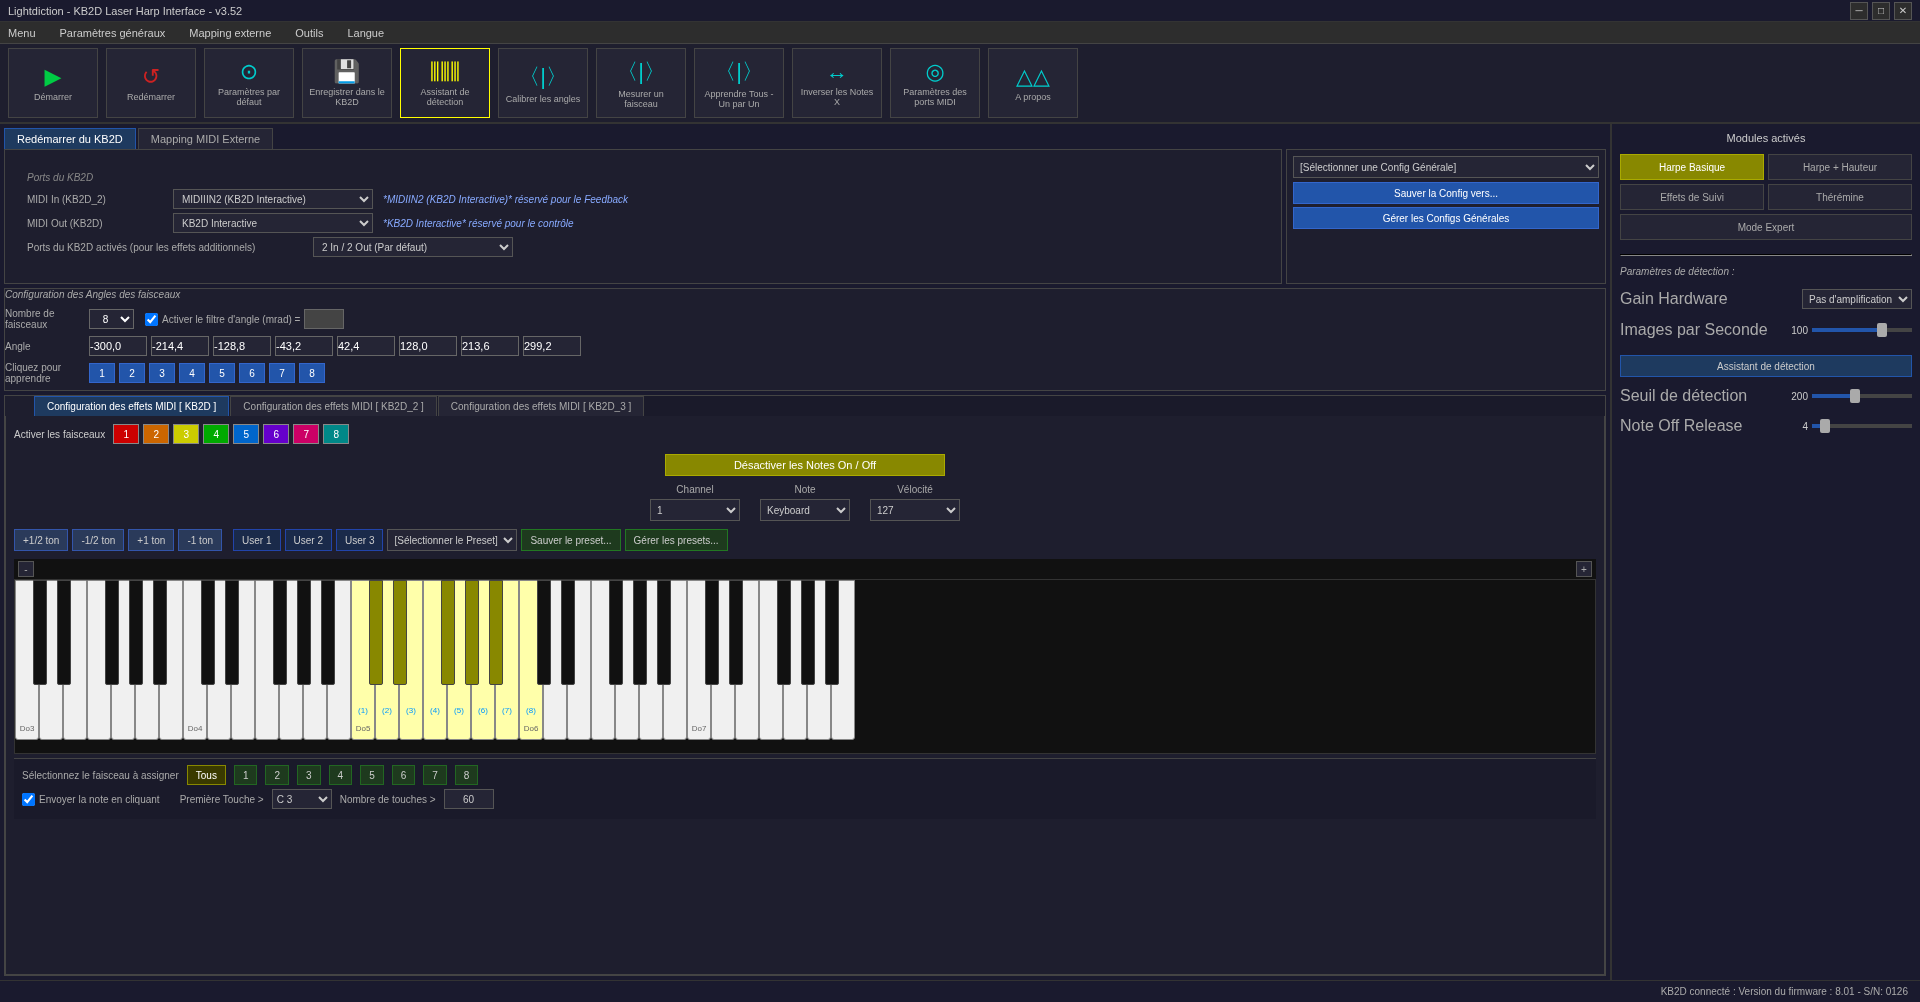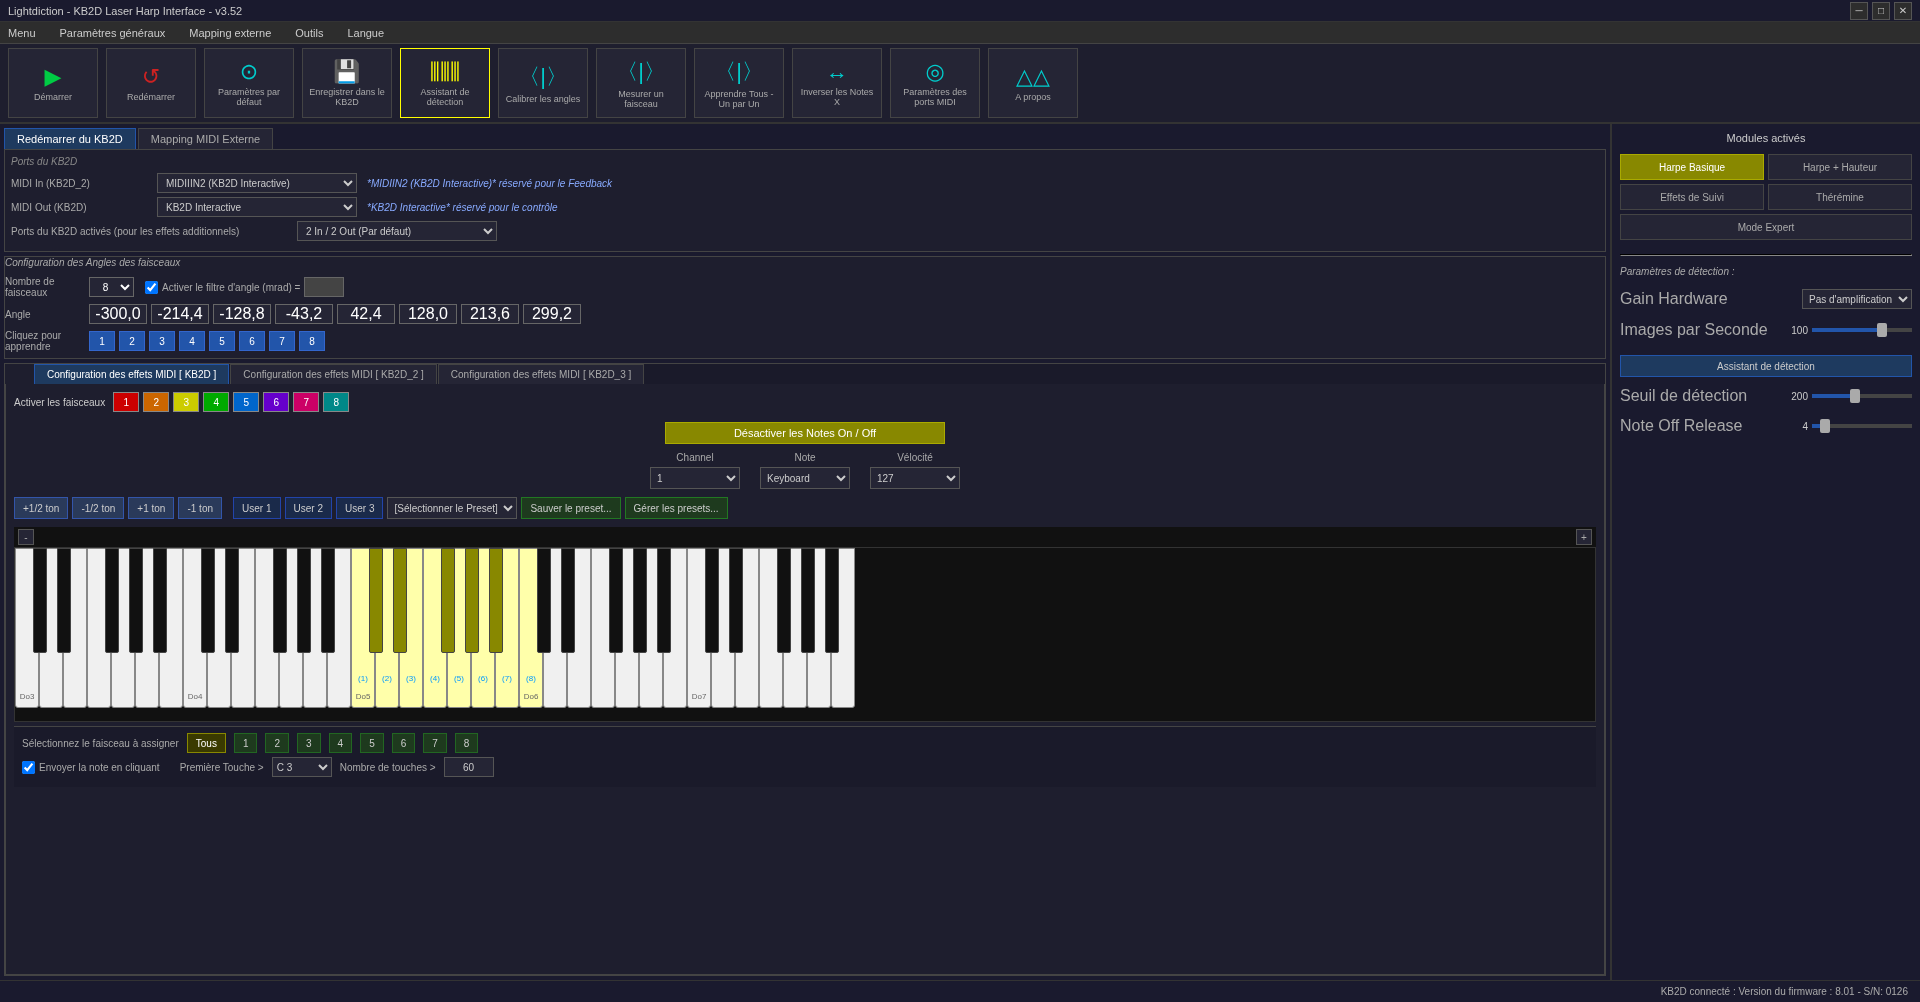--- a/index.html
+++ b/index.html
@@ -172,24 +172,24 @@
       display: flex;
       align-items: center;
       gap: 4px;
       margin-bottom: 6px;
     }
     .angle-label { color: #aaa; font-size: 10px; width: 80px; }
     .angle-input {
       background: #252535;
       border: 1px solid #666;
       color: #fff;
-      font-size: 16px;
+      font-size: 11px;
       width: 58px;
       height: 20px;
-      text-align: center;
+      text-align: left;
     }
     .num-input {
       background: #252535;
       border: 1px solid #666;
       color: #fff;
       font-size: 10px;
       width: 40px;
       height: 20px;
       text-align: center;
     }
@@ -493,21 +493,21 @@
     
     #ports-config-row {
       display: flex;
       gap: 4px;
       margin-bottom: 4px;
     }
     #ports-box {
       flex: 1;
       background: #1e1e2e;
       border: 1px solid #444;
-      padding: 6px;
+      padding: 22px;
     }
     #config-box {
       width: 320px;
       background: #1e1e2e;
       border: 1px solid #444;
       padding: 6px;
     }
     .ports-title { color: #888; font-size: 10px; font-style: italic; margin-bottom: 6px; }
     select { cursor: pointer; }
     button { cursor: pointer; }
@@ -622,20 +622,27 @@
           <span class="port-info">*KB2D Interactive* réservé pour le contrôle</span>
         </div>
         <div class="port-row">
           <span class="port-label" style="width:260px">Ports du KB2D activés (pour les effets additionnels)</span>
           <select class="port-select">
             <option>2 In / 2 Out (Par défaut)</option>
           </select>
         </div>
       </div>
 
+      <div id="config-box">
+        <select class="config-select">
+          <option>[Sélectionner une Config Générale]</option>
+        </select>
+        <button class="config-btn">Sauver la Config vers...</button>
+        <button class="config-btn">Gérer les Configs Générales</button>
+      </div>
     </div>
 
     <div id="angles-section">
       <div class="angles-title">Configuration des Angles des faisceaux</div>
       <div class="angle-row">
         <span class="angle-label">Nombre de faisceaux</span>
         <select class="num-input" style="width:45px">
           <option>8</option>
         </select>
         &nbsp;

